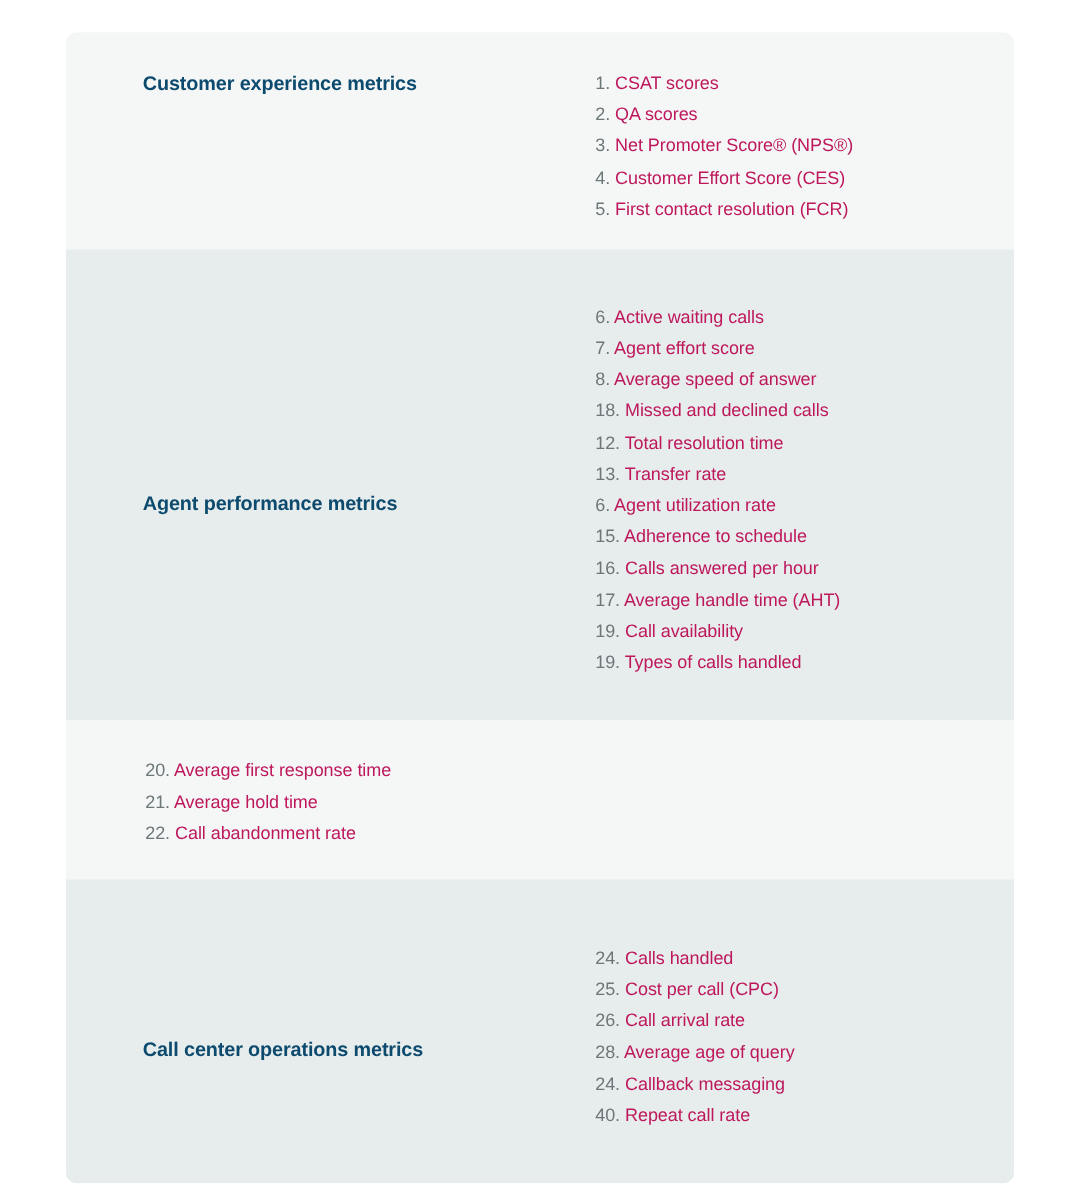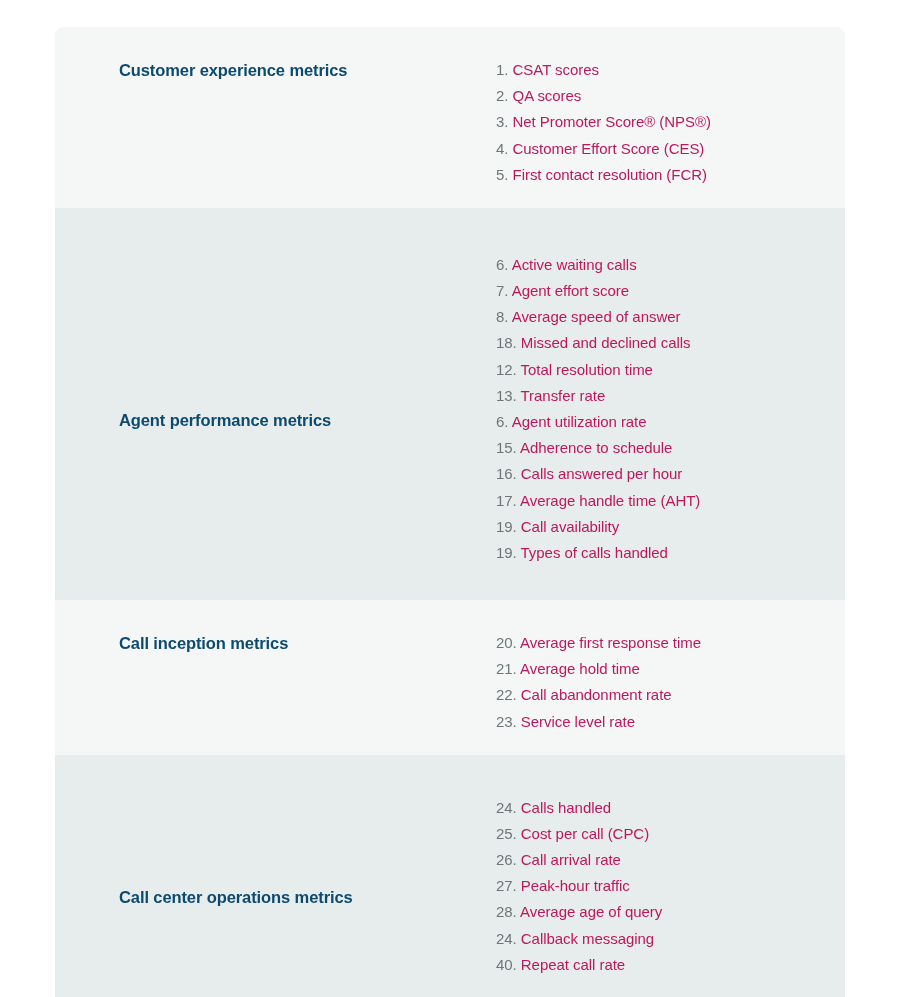--- a/index.html
+++ b/index.html
@@ -121,43 +121,38 @@
           <li class="metric-item"><span class="metric-num">15.</span> <span class="metric-label">Adherence to schedule</span></li>
           <li class="metric-item"><span class="metric-num">16.</span> <span class="metric-label">Calls answered per hour</span></li>
           <li class="metric-item"><span class="metric-num">17.</span> <span class="metric-label">Average handle time (AHT)</span></li>
           <li class="metric-item"><span class="metric-num">19.</span> <span class="metric-label">Call availability</span></li>
           <li class="metric-item"><span class="metric-num">19.</span> <span class="metric-label">Types of calls handled</span></li>
         </ul>
       </div>
     </div>
 
     <div class="metrics-row shade-light row-3">
-      <div class="row-category">
-        <h2 class="category-title">Call inception metrics</h2>
-      </div>
       <div class="row-metrics">
         <ul class="metrics-list">
           <li class="metric-item"><span class="metric-num">20.</span> <span class="metric-label">Average first response time</span></li>
           <li class="metric-item"><span class="metric-num">21.</span> <span class="metric-label">Average hold time</span></li>
           <li class="metric-item"><span class="metric-num">22.</span> <span class="metric-label">Call abandonment rate</span></li>
-          <li class="metric-item"><span class="metric-num">23.</span> <span class="metric-label">Service level rate</span></li>
         </ul>
       </div>
     </div>
 
     <div class="metrics-row shade-dark row-4">
       <div class="row-category">
         <h2 class="category-title">Call center operations metrics</h2>
       </div>
       <div class="row-metrics">
         <ul class="metrics-list">
           <li class="metric-item"><span class="metric-num">24.</span> <span class="metric-label">Calls handled</span></li>
           <li class="metric-item"><span class="metric-num">25.</span> <span class="metric-label">Cost per call (CPC)</span></li>
           <li class="metric-item"><span class="metric-num">26.</span> <span class="metric-label">Call arrival rate</span></li>
-          <li class="metric-item"><span class="metric-num">27.</span> <span class="metric-label">Peak-hour traffic</span></li>
           <li class="metric-item"><span class="metric-num">28.</span> <span class="metric-label">Average age of query</span></li>
           <li class="metric-item"><span class="metric-num">24.</span> <span class="metric-label">Callback messaging</span></li>
           <li class="metric-item"><span class="metric-num">40.</span> <span class="metric-label">Repeat call rate</span></li>
           <li class="metric-item"> </li>
         </ul>
       </div>
     </div>
 
   </div>
 </div>

